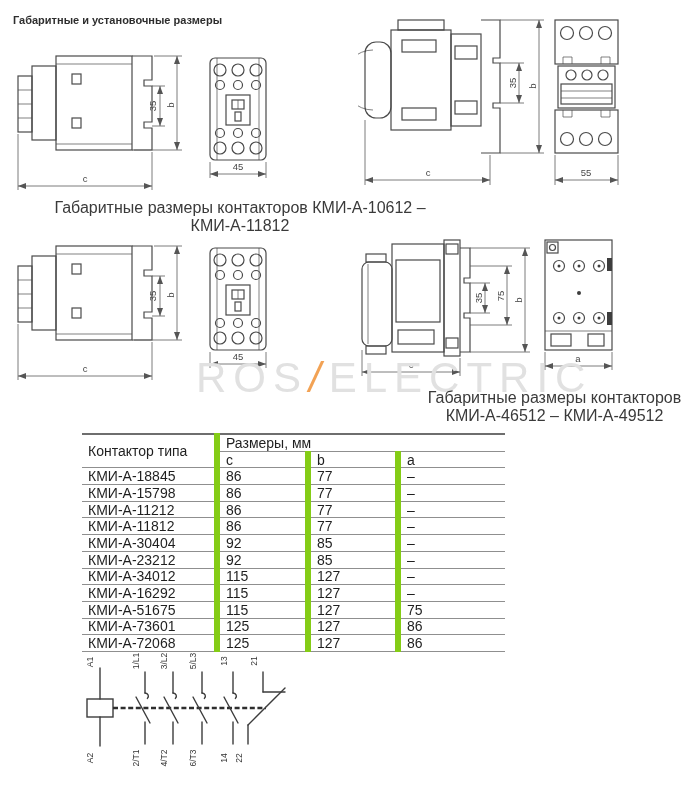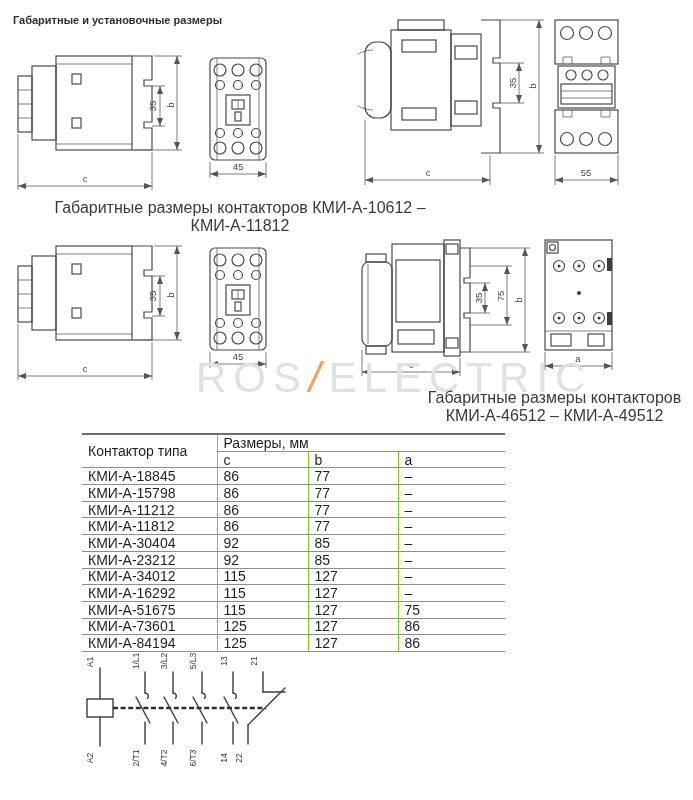--- a/index.html
+++ b/index.html
@@ -19,21 +19,21 @@
   .dimt{font-size:9.5px;fill:#474747;font-family:"Liberation Sans",sans-serif;}
   
   .sch{stroke:#3c3c3c;stroke-width:1.4;fill:none;stroke-linecap:round;}
   .schd{stroke:#2e2e2e;stroke-width:2.4;stroke-dasharray:5 2.6;fill:none;}
   .scht{font-size:8.5px;fill:#333;font-family:"Liberation Sans",sans-serif;}
   
   .dims-table{position:absolute;left:82px;top:433px;width:423px;border-collapse:collapse;
               border-top:2px solid #6e6e6e;font-size:14px;color:#1f1f1f;}
   .dims-table th,.dims-table td{font-weight:normal;text-align:left;padding:1px 6px;height:13.7px;
               border-bottom:1px solid #8f8f8f;line-height:12px;}
-  .dims-table .bl{border-left:1px solid #84cc16;}
+  .dims-table .bl{border-left:6px solid #84cc16;}
   .sch-wrap{position:absolute;left:80px;top:648px;}
 </style>
 </head>
 <body>
 
 <div class="page">
 
   <div class="title">Габаритные и установочные размеры</div>
 
   <svg class="fig" style="left:14px;top:48px;" width="256" height="148" viewBox="0 0 256 148">
@@ -394,21 +394,21 @@
           <td class="bl">127</td>
           <td class="bl">75</td>
         </tr>
     <tr>
           <td>КМИ-А-73601</td>
           <td class="bl">125</td>
           <td class="bl">127</td>
           <td class="bl">86</td>
         </tr>
     <tr>
-          <td>КМИ-А-84194</td>
+          <td>КМИ-А-72068</td>
           <td class="bl">125</td>
           <td class="bl">127</td>
           <td class="bl">86</td>
         </tr>
   </tbody>
     </table>
 
   <div class="sch-wrap">
     <svg width="280" height="122" viewBox="0 0 280 122">
       <g>

